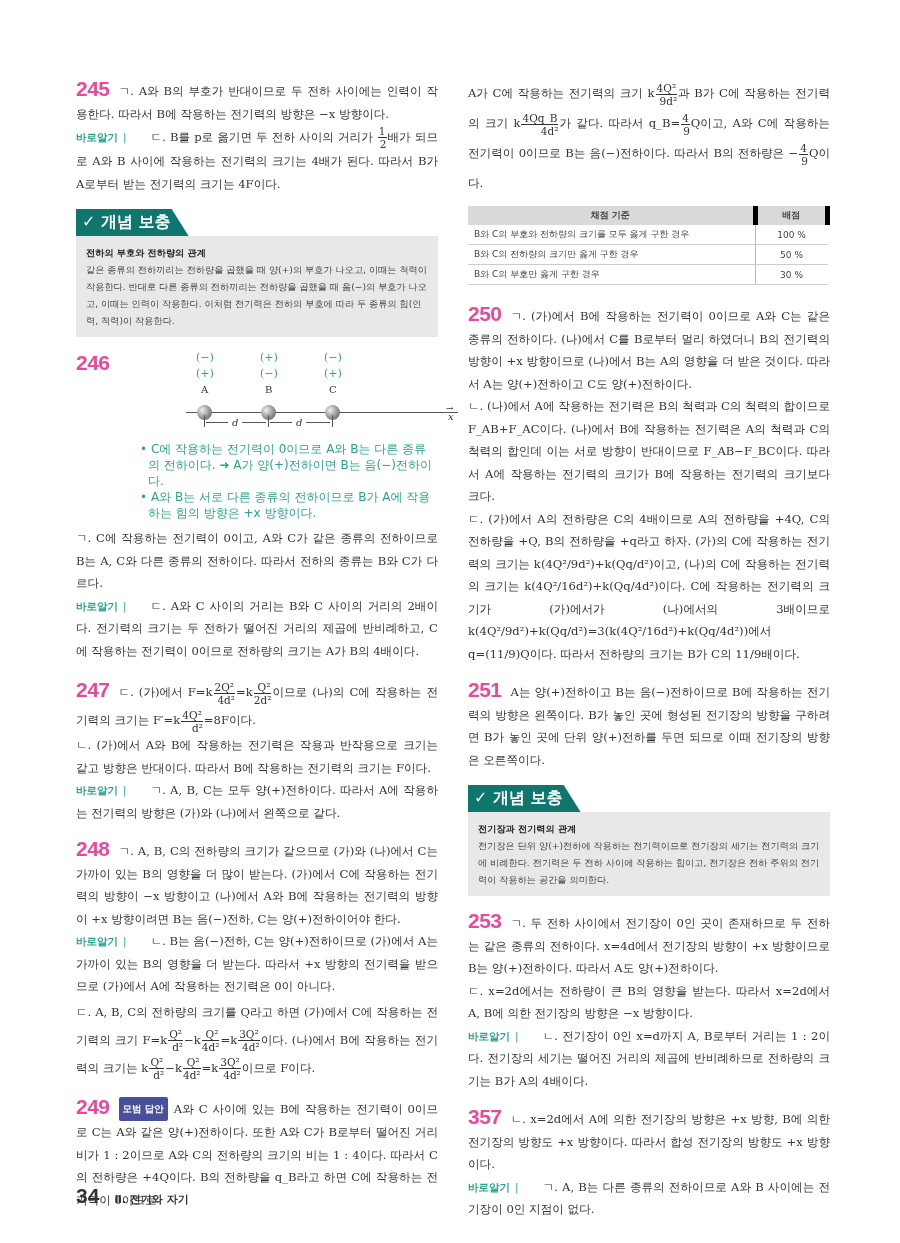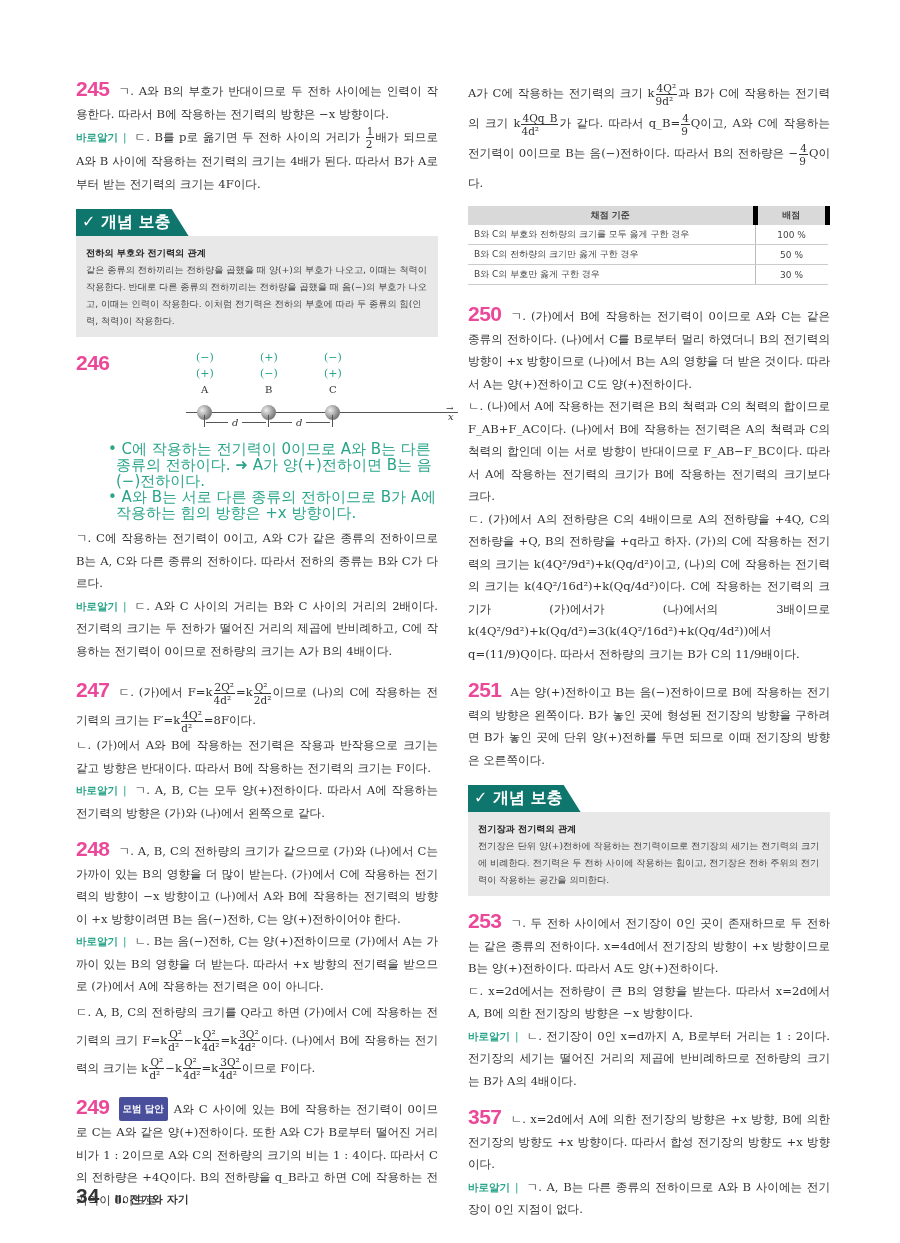--- a/index.html
+++ b/index.html
@@ -5,43 +5,43 @@
   html,body{margin:0;padding:0;background:#fff;}
   body{width:900px;height:1243px;position:relative;overflow:hidden;
        font-family:"DejaVu Serif","Liberation Serif",serif;color:#333;font-size:11.6px;}
   .col{position:absolute;top:78px;width:362px;}
   .col.left{left:76px;}
   .col.right{left:468px;}
   .p{line-height:22.5px;margin:0;text-align:justify;}
   .prob{margin-bottom:14px;}
   .num{font-family:"Liberation Sans","DejaVu Sans",sans-serif;font-weight:bold;color:#ec4899;
        font-size:21px;margin-right:9px;letter-spacing:-0.5px;vertical-align:-1px;}
-  .baro{font-family:"DejaVu Sans",sans-serif;font-weight:bold;color:#2aa58a;font-size:10.5px;margin-right:8px;}
+  .baro{font-family:"DejaVu Sans",sans-serif;font-weight:bold;color:#2aa58a;font-size:10.5px;margin-right:24px;}
   .baro .bar{color:#2aa58a;font-weight:normal;margin-left:5px;}
   .badge{display:inline-block;background:#4a4f9c;color:#fff;font-family:"DejaVu Sans",sans-serif;
          font-size:9.5px;font-weight:bold;padding:1px 4px;border-radius:2px;margin-right:6px;vertical-align:1px;}
-  .frac{display:inline-block;vertical-align:middle;text-align:left;font-size:10.5px;line-height:12px;margin:0 1px;}
+  .frac{display:inline-block;vertical-align:middle;text-align:right;font-size:10.5px;line-height:12px;margin:0 1px;}
   .frac .n{display:block;border-bottom:1px solid #333;padding:0 1px;}
   .frac .d{display:block;}
   .concept{margin:6px 0 14px 0;}
   .concept-tab{display:inline-block;background:#0f766e;color:#fff;font-family:"DejaVu Sans",sans-serif;
        font-size:16px;font-weight:bold;padding:3px 18px 3px 6px;
        clip-path:polygon(0 0,85% 0,100% 100%,0 100%);}
   .concept-body{background:#e8e8e8;padding:8px 10px;font-family:"DejaVu Sans",sans-serif;font-size:9.2px;line-height:17px;color:#444;}
   .concept-body .t{font-weight:bold;color:#222;display:block;}
   .diag{position:relative;height:88px;margin-bottom:2px;}
   .diag .lbl{position:absolute;font-size:11px;color:#2aa58a;font-family:"DejaVu Serif",serif;}
   .diag .name{position:absolute;font-size:10px;color:#333;}
   .diag .axis{position:absolute;left:110px;top:61px;width:272px;height:1px;background:#555;}
   .diag .ball{position:absolute;width:15px;height:15px;border-radius:50%;
        background:radial-gradient(circle at 35% 35%,#eee,#888 60%,#555);top:54px;}
   .diag .tick{position:absolute;width:1px;height:12px;background:#555;top:64px;}
   .diag .dim{position:absolute;top:66px;font-size:10px;font-style:italic;}
   .diag .dimline{position:absolute;top:71px;height:1px;background:#555;}
-  .bullets{font-family:"DejaVu Sans",sans-serif;font-size:15px;color:#2aa58a;line-height:16px;margin:0 0 6px 32px;}
+  .bullets{font-family:"DejaVu Sans",sans-serif;font-size:12px;color:#2aa58a;line-height:16px;margin:0 0 6px 64px;}
   .bullets div{text-indent:-8px;padding-left:8px;}
   table.score{width:100%;border-collapse:collapse;font-family:"DejaVu Sans",sans-serif;font-size:9px;margin:8px 0 18px 0;color:#444;}
   table.score th{background:#d9d9d9;font-weight:bold;padding:3px;border-right:5px solid #000000;}
   table.score td{padding:3px 6px;border-bottom:1px solid #ccc;}
   table.score td.pts{text-align:center;border-left:1px solid #bbb;width:60px;}
   .footer{position:absolute;left:76px;top:1184px;font-family:"Liberation Sans",sans-serif;}
   .footer .pg{font-size:21px;font-weight:bold;color:#333;margin-right:12px;}
   .footer .sec{font-size:11px;color:#333;font-weight:bold;font-family:"DejaVu Sans",sans-serif;}
 </style>
 </head>
@@ -51,21 +51,21 @@
 
   <div class="prob">
     <p class="p"><span class="num">245</span><span>ㄱ. A와 B의 부호가 반대이므로 두 전하 사이에는 인력이 작용한다. 따라서 B에 작용하는 전기력의 방향은 −x 방향이다.</span></p>
     <p class="p"><span class="baro"><span>바로알기</span><span class="bar">|</span></span><span>ㄷ. B를 p로 옮기면 두 전하 사이의 거리가</span>
       <span class="frac"><span class="n">1</span><span class="d">2</span></span><span>배가 되므로 A와 B 사이에 작용하는 전기력의 크기는 4배가 된다. 따라서 B가 A로부터 받는 전기력의 크기는 4F이다.</span></p>
   </div>
 
   <div class="concept">
     <div class="concept-tab">✓ 개념 보충</div>
     <div class="concept-body">
-      <span class="t">전하의 부호와 전기력의 관계</span>
+      <span class="t">전하의 부호와 전하량의 관계</span>
       <span>같은 종류의 전하끼리는 전하량을 곱했을 때 양(+)의 부호가 나오고, 이때는 척력이 작용한다. 반대로 다른 종류의 전하끼리는 전하량을 곱했을 때 음(−)의 부호가 나오고, 이때는 인력이 작용한다. 이처럼 전기력은 전하의 부호에 따라 두 종류의 힘(인력, 척력)이 작용한다.</span>
     </div>
   </div>
 
   <div class="prob">
     <div class="diag">
       <span class="num" style="position:absolute;left:0;top:0;">246</span>
       <span class="lbl" style="left:120px;top:0">(−)</span>
       <span class="lbl" style="left:120px;top:16px">(+)</span>
       <span class="name" style="left:125px;top:33px">A</span>

